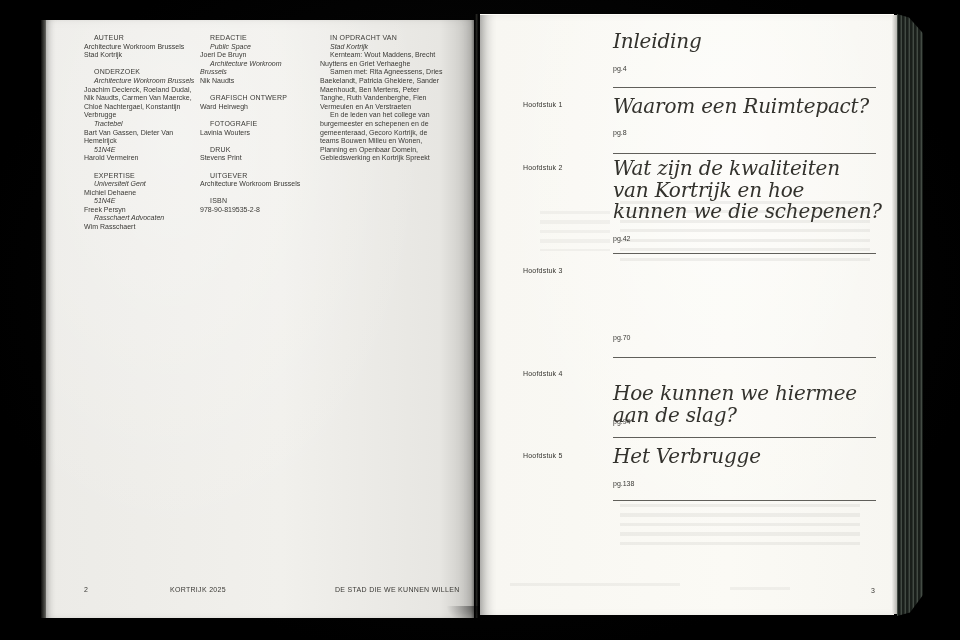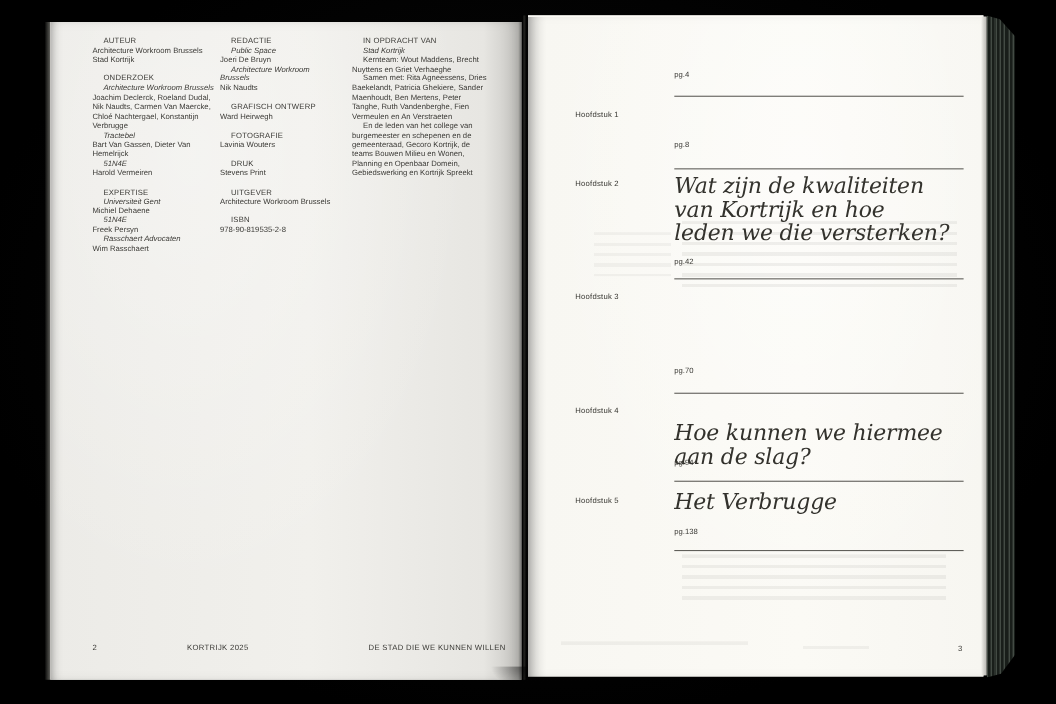--- a/index.html
+++ b/index.html
@@ -154,31 +154,33 @@
 
   <div class="page page-right">
     <div class="ghost g1"></div>
     <div class="ghost g2"></div>
     <div class="ghost g3"></div>
     <div class="ghost g4"></div>
     <div class="ghost g5"></div>
 
     <div class="toc">
 
+      <div class="toc-title e0-title">Inleiding</div>
       <div class="toc-page  e0-page">pg.4</div>
       <div class="rule rule0"></div>
 
       <div class="toc-label e1-label">Hoofdstuk 1</div>
+      <div class="toc-title e1-title">Waarom een Ruimtepact?</div>
       <div class="toc-page  e1-page">pg.8</div>
       <div class="rule rule1"></div>
 
       <div class="toc-label e2-label">Hoofdstuk 2</div>
       <div class="toc-title e2-title">Wat zijn de kwaliteiten
 van Kortrijk en hoe
-leden we die versterken?</div>
+kunnen we die schepenen?</div>
       <div class="toc-page  e2-page">pg.42</div>
       <div class="rule rule2"></div>
 
       <div class="toc-label e3-label">Hoofdstuk 3</div>
       <div class="toc-page  e3-page">pg.70</div>
       <div class="rule rule3"></div>
 
       <div class="toc-label e4-label">Hoofdstuk 4</div>
       <div class="toc-title e4-title">Hoe kunnen we hiermee
 aan de slag?</div>

